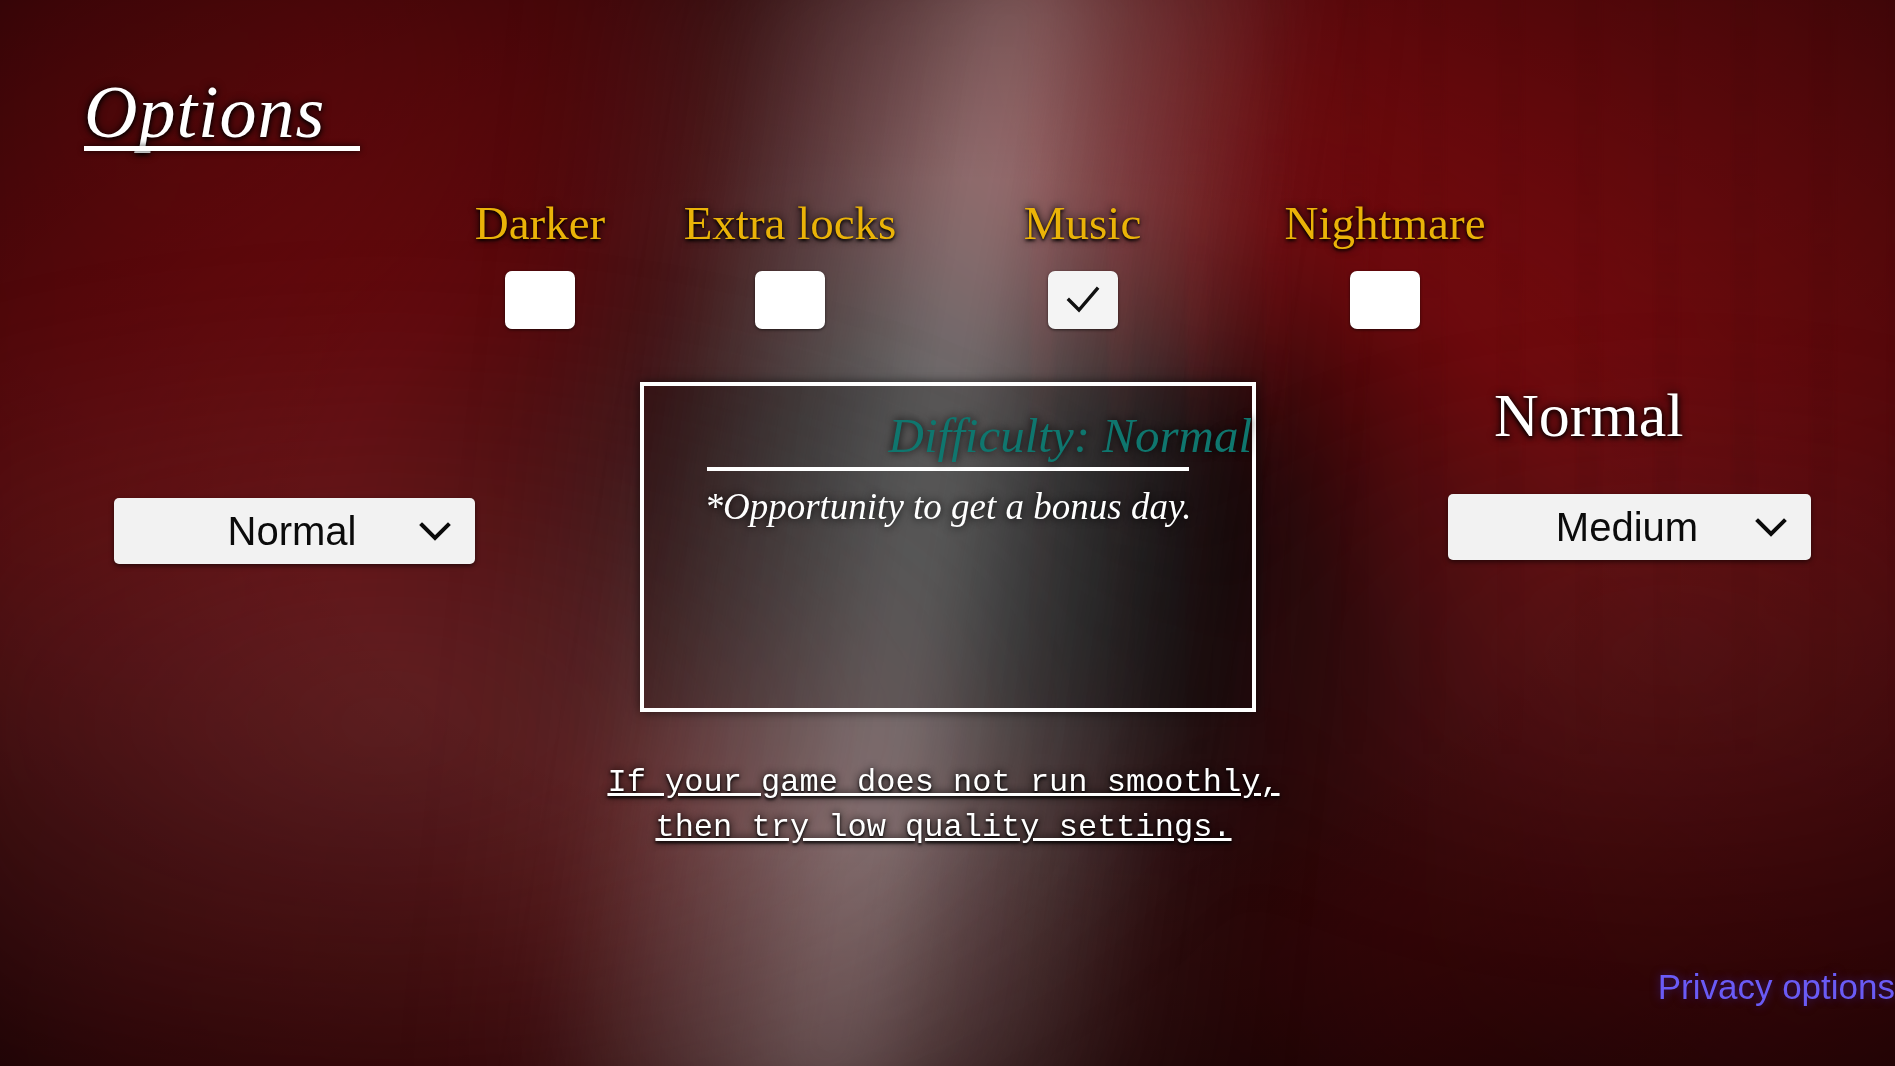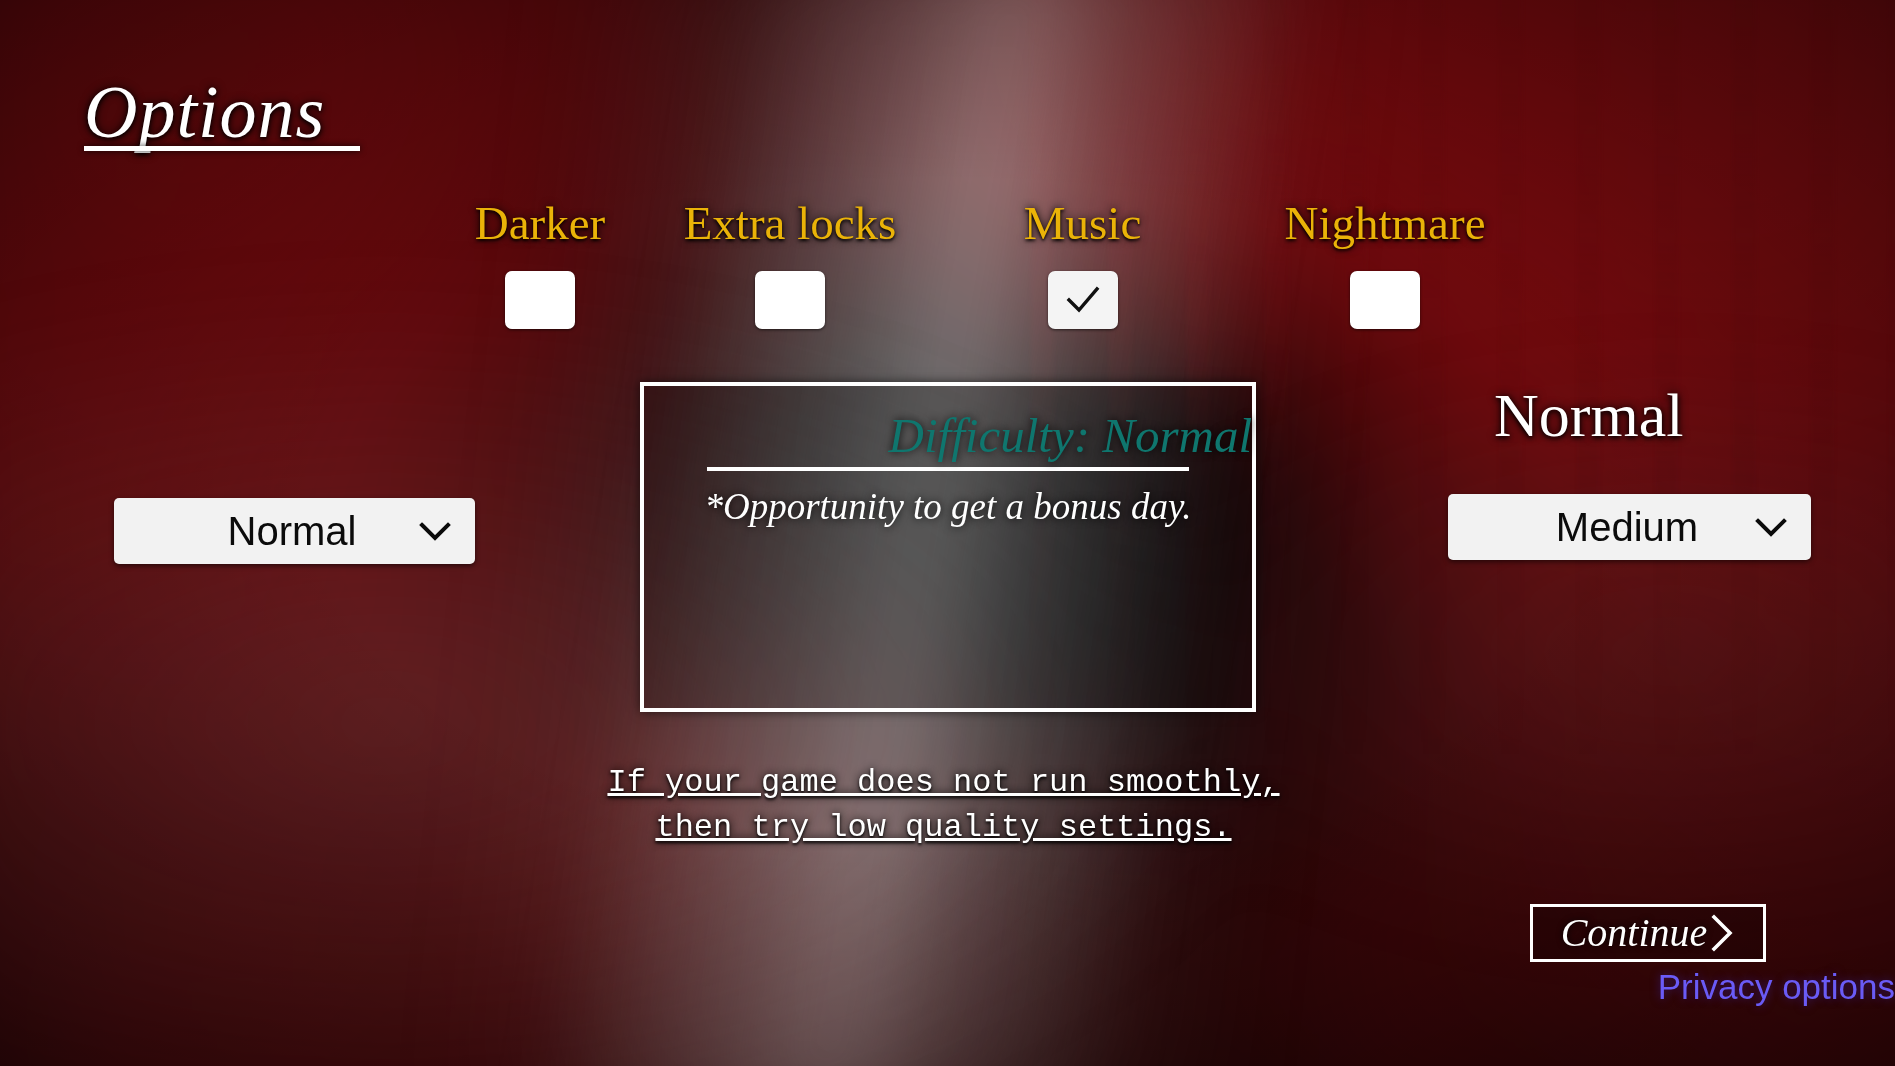--- a/index.html
+++ b/index.html
@@ -358,23 +358,17 @@
       <div id="info-title">Difficulty: Normal</div>
       <div id="info-title-rule"></div>
       <div id="info-note">*Opportunity to get a bonus day.</div>
     </div>
 
     <div id="hint">
       <div>If your game does not run smoothly,</div>
       <div>then try low quality settings.</div>
     </div>
 
-    <div id="continue-btn">
-      <span id="continue-label">Continue</span>
-      <svg id="continue-arrow" viewBox="0 0 26 40">
-        <path d="M5 4 L21 20 L5 36" fill="none" stroke="#ffffff" stroke-width="3.6" stroke-linecap="square" stroke-linejoin="miter"></path>
-      </svg>
-    </div>
 
     <div id="privacy-link">Privacy options</div>
 
   </div>
 </div>
 
 </body></html>

